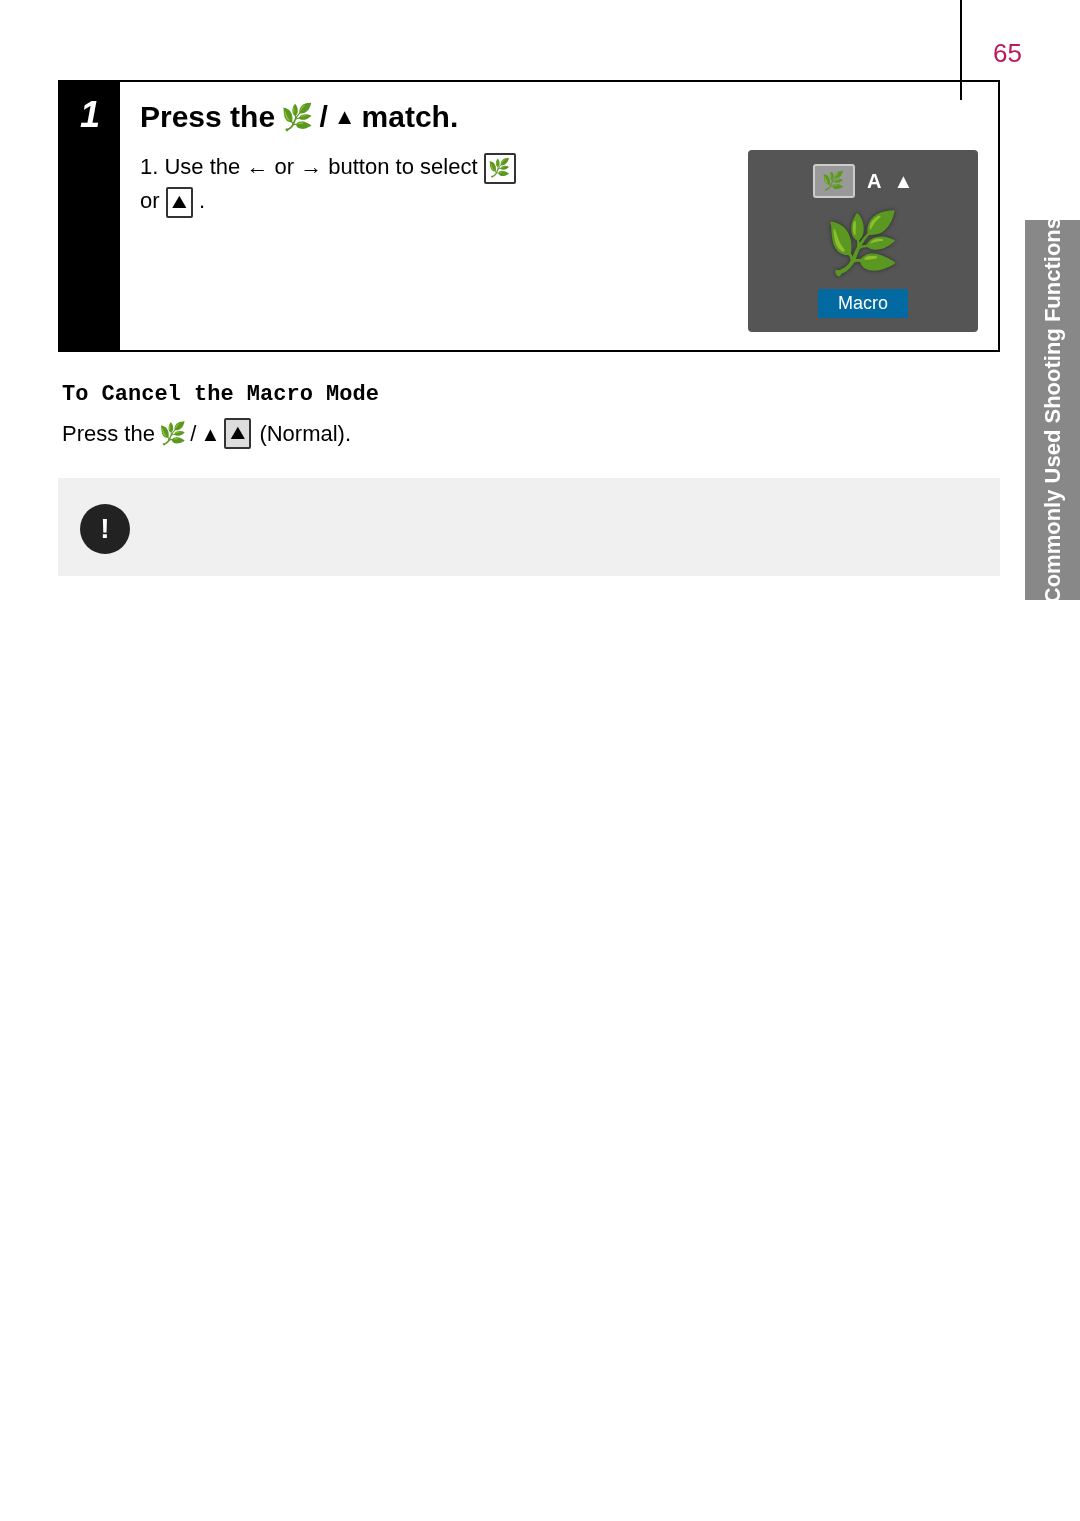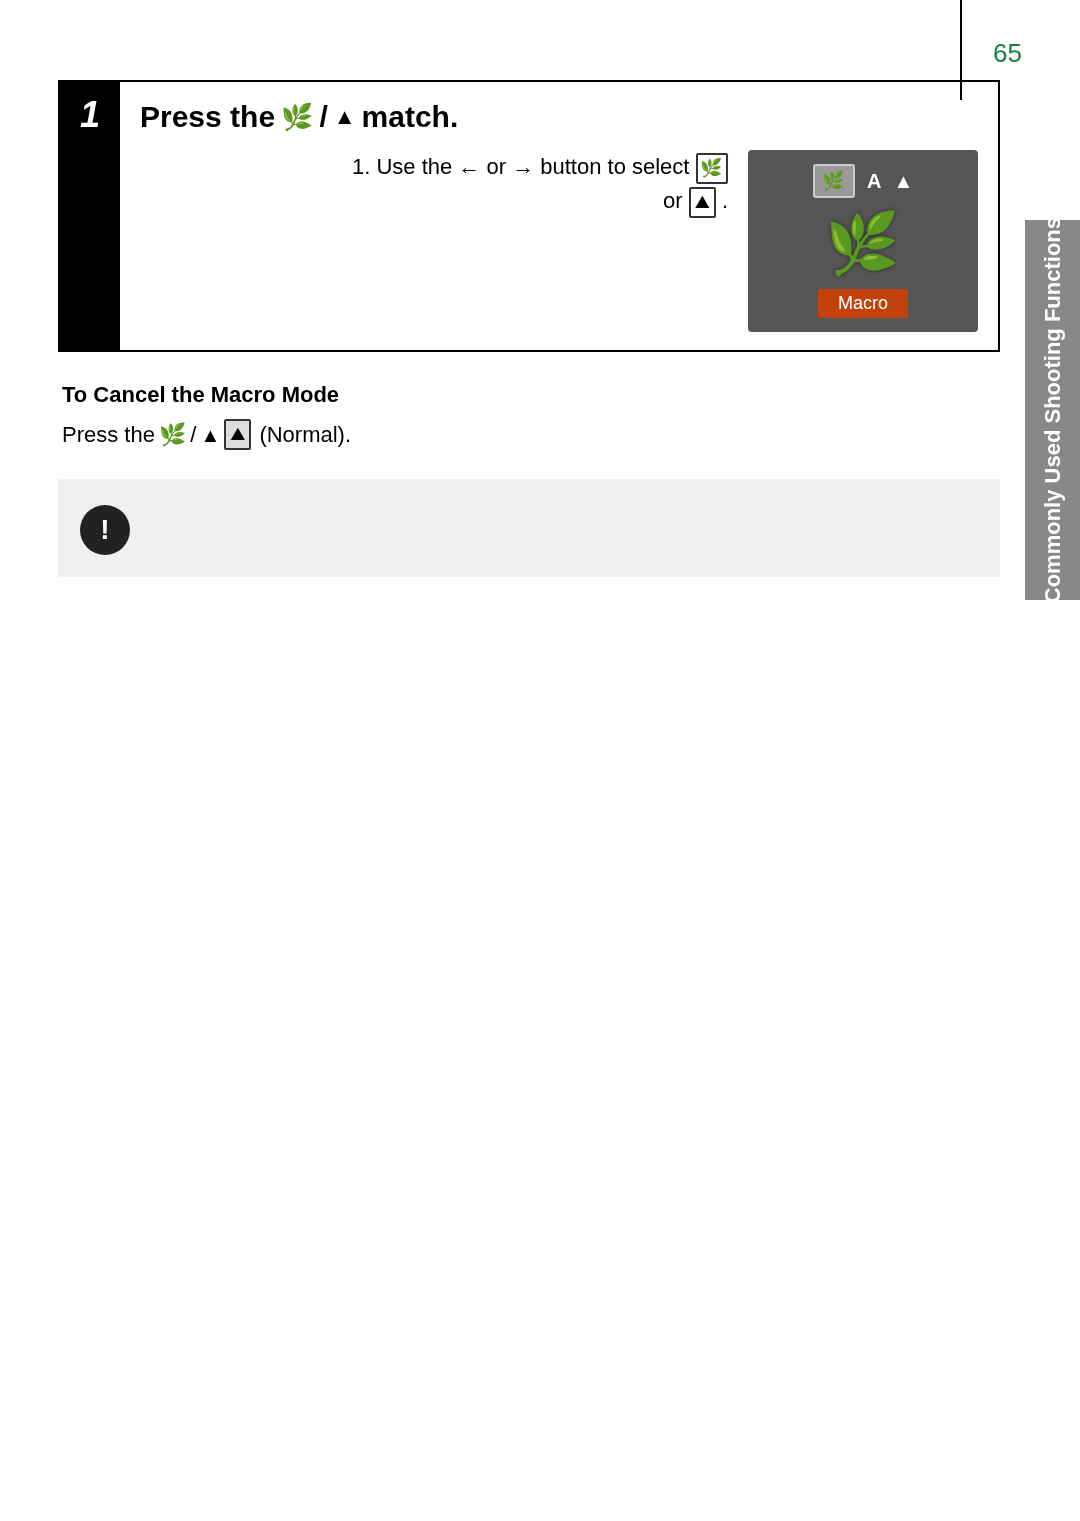--- a/index.html
+++ b/index.html
@@ -12,21 +12,21 @@
       position: relative;
       overflow: hidden;
     }
 
     .page-number {
       position: absolute;
       top: 38px;
       right: 58px;
       font-size: 26px;
       font-weight: normal;
-      color: #15803d;
+      color: #be185d;
     }
 
     .vertical-line {
       position: absolute;
       top: 0;
       right: 118px;
       width: 2px;
       height: 100px;
       background: #000;
     }
@@ -92,21 +92,20 @@
       margin-bottom: 16px;
       display: flex;
       align-items: center;
       gap: 6px;
     }
 
     .step-body {
       display: flex;
       gap: 20px;
       align-items: flex-start;
-      text-align: right;
     }
 
     .step-text {
       flex: 1;
       font-size: 22px;
       line-height: 1.5;
     }
 
     .step-image {
       width: 230px;
@@ -136,37 +135,38 @@
       border-color: #ccc;
     }
 
     .macro-flower {
       font-size: 60px;
       color: #fff;
       text-shadow: 0 0 4px rgba(0,0,0,0.5);
     }
 
     .macro-label {
-      background: #c2410c;
+      background: #0369a1;
       color: #fff;
       font-size: 18px;
       padding: 4px 20px;
       border-radius: 2px;
     }
 
     
     .cancel-section {
       margin-bottom: 28px;
       padding: 0 4px;
     }
 
     .cancel-title {
       font-size: 22px;
       font-weight: bold;
       margin-bottom: 10px;
+      font-family: Liberation Mono, monospace;
     }
 
     .cancel-text {
       font-size: 22px;
       line-height: 1.5;
       display: flex;
       flex-wrap: wrap;
       align-items: center;
       gap: 4px;
     }

